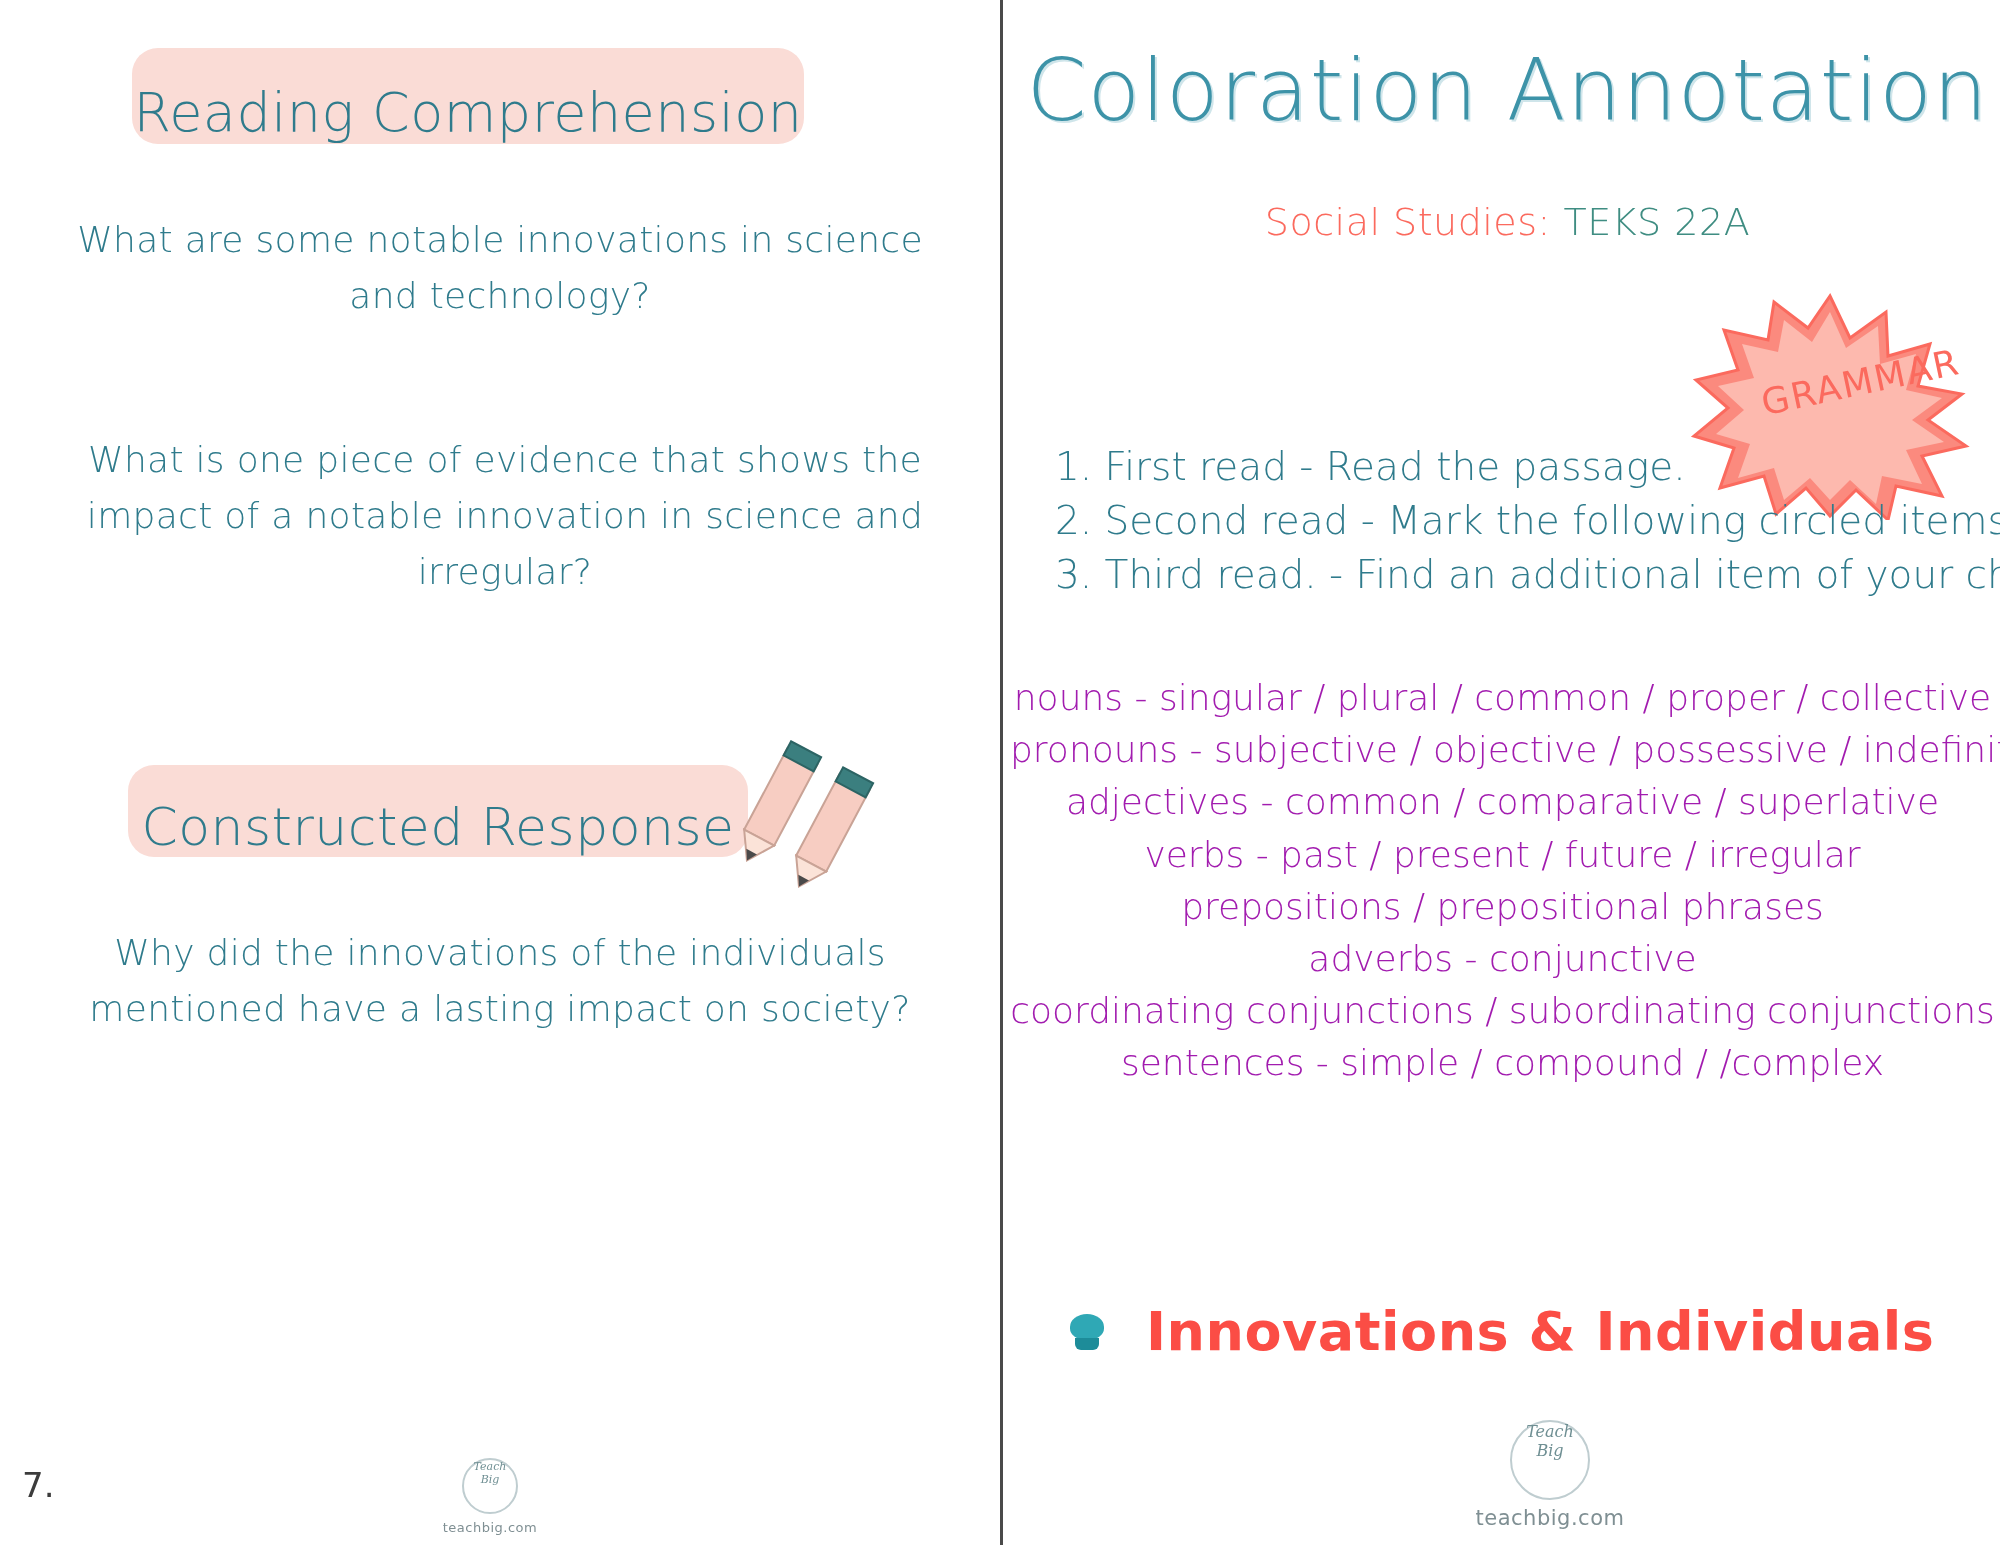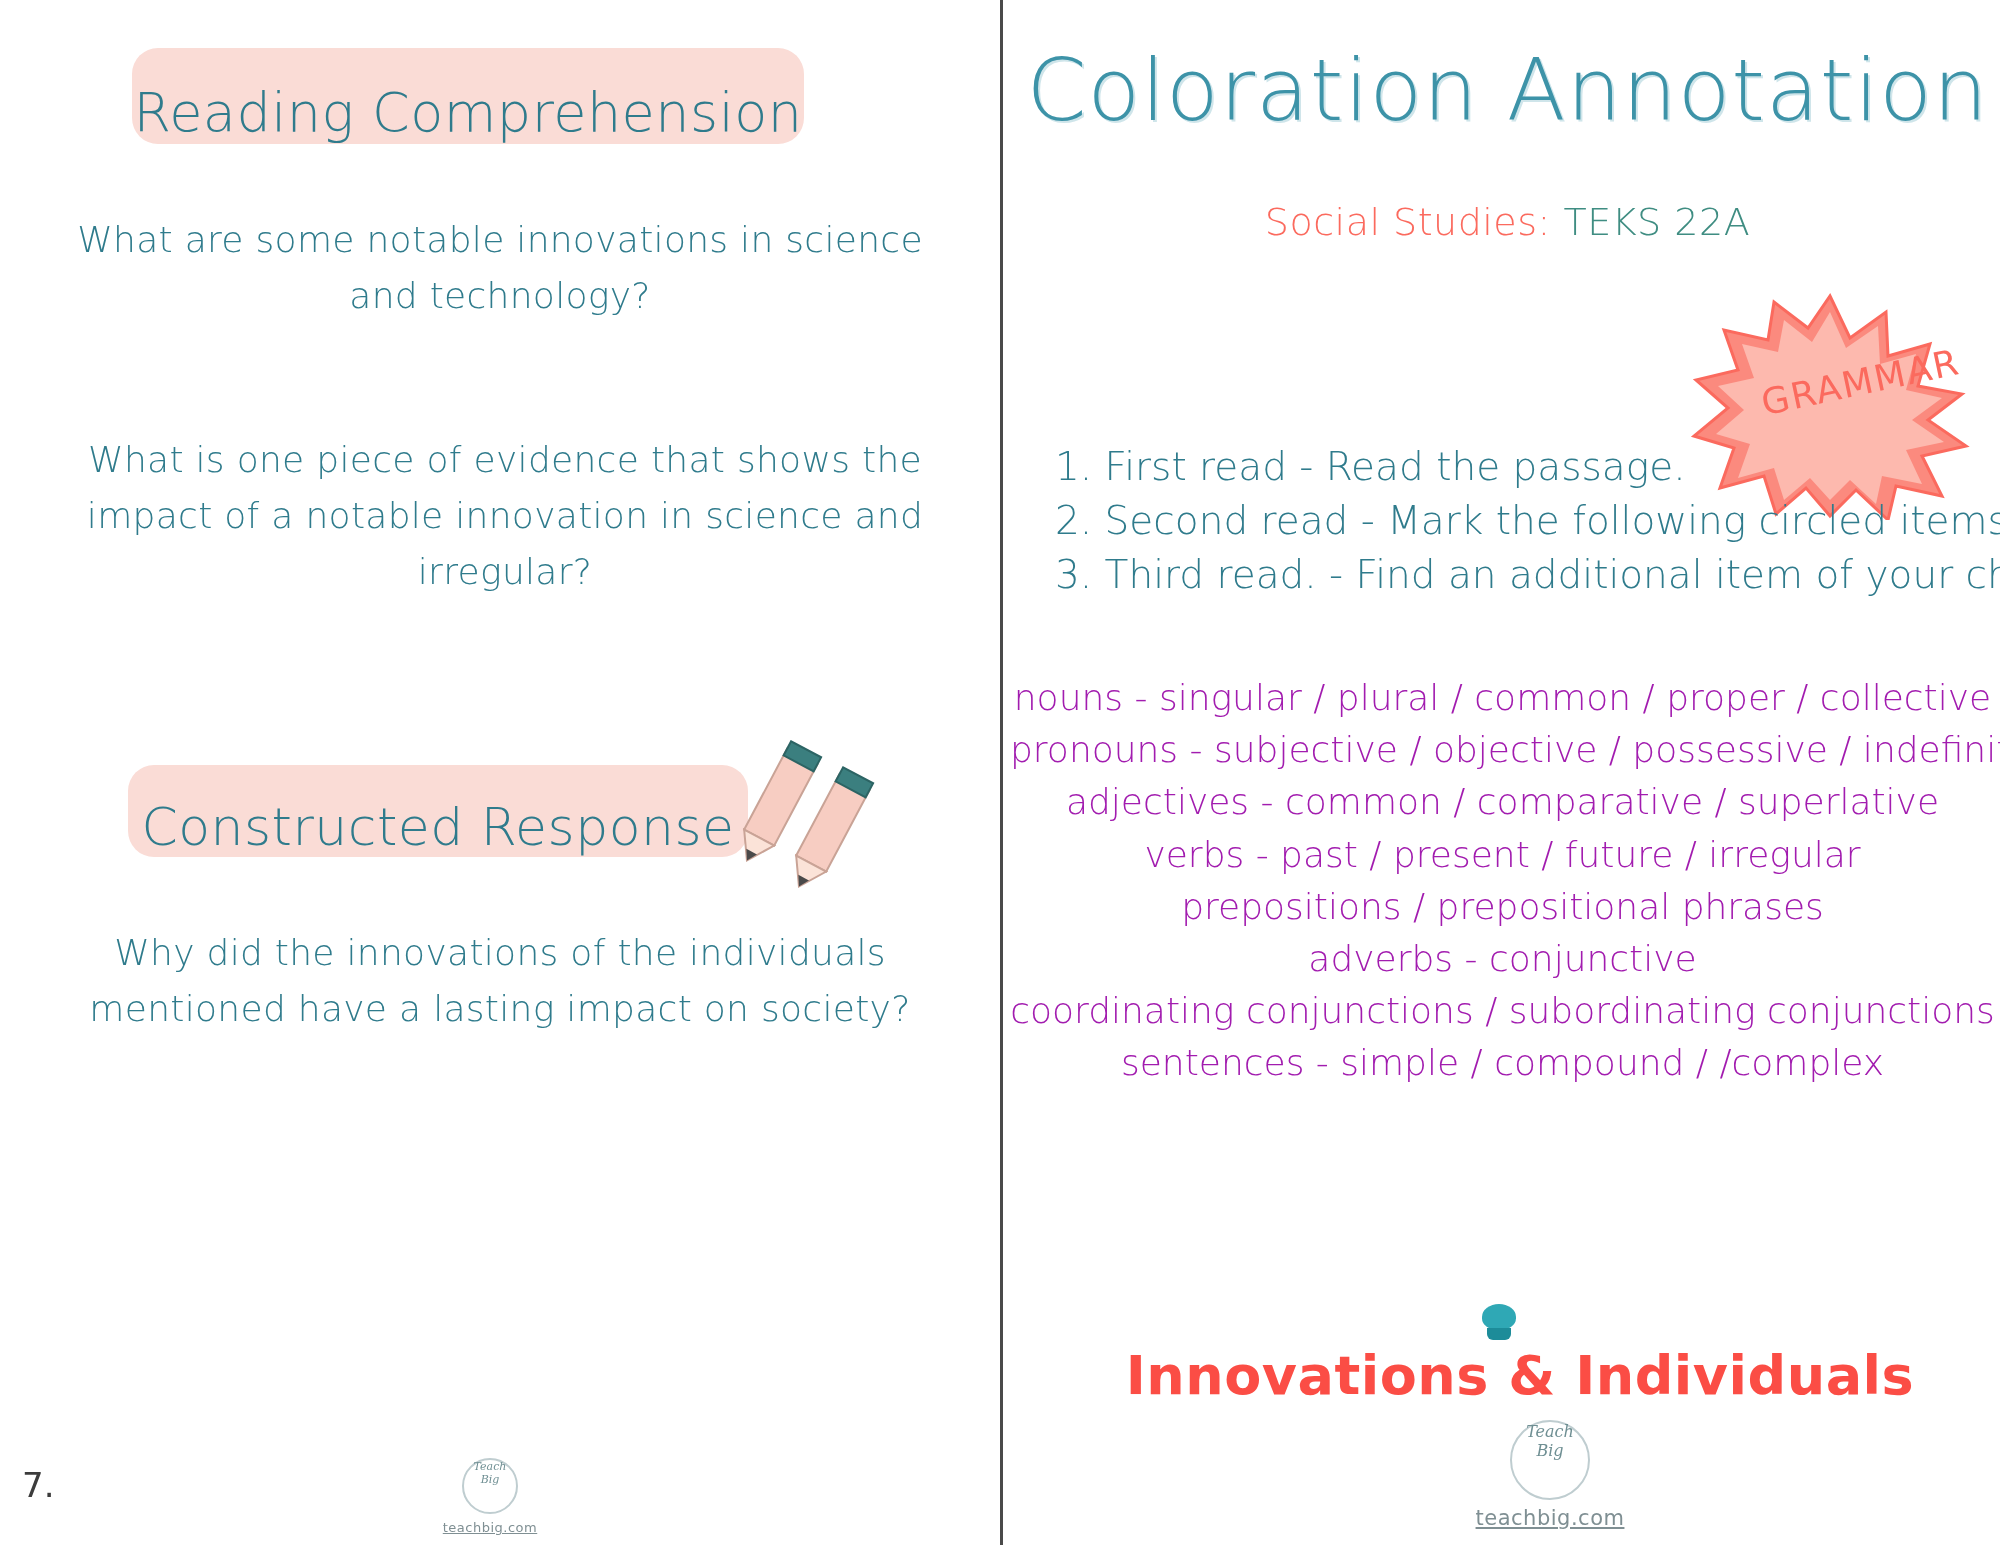--- a/index.html
+++ b/index.html
@@ -117,21 +117,20 @@
     font-family: "DejaVu Serif", serif;
     font-style: italic;
     font-size: 14px;
     color: #6f8f93;
   }
   .logo-url {
     margin-top: 6px;
     font-size: 15px;
     letter-spacing: 0.5px;
     color: #7f8f93;
-    text-decoration: underline;
   }
   #logo-left { left: 410px; top: 1458px; width: 160px; }
   #logo-left .logo-circle { width: 52px; height: 52px; }
   #logo-left .logo-circle span { font-size: 11px; }
   #logo-left .logo-url { font-size: 13px; }
 
   #logo-right { left: 1440px; top: 1420px; width: 220px; }
   #logo-right .logo-circle { width: 76px; height: 76px; }
   #logo-right .logo-circle span { font-size: 16px; }
   #logo-right .logo-url { font-size: 21px; }
@@ -214,21 +213,20 @@
   }
   .grammar-list div { white-space: nowrap; }
 
   .topic-row {
     position: absolute;
     left: 1070px;
     top: 1300px;
     width: 900px;
     display: flex;
     align-items: center;
-    flex-direction: column;
   }
   .pin {
     width: 34px;
     height: 44px;
     position: relative;
     margin-right: 42px;
     flex: 0 0 auto;
   }
   .pin-head {
     position: absolute;

